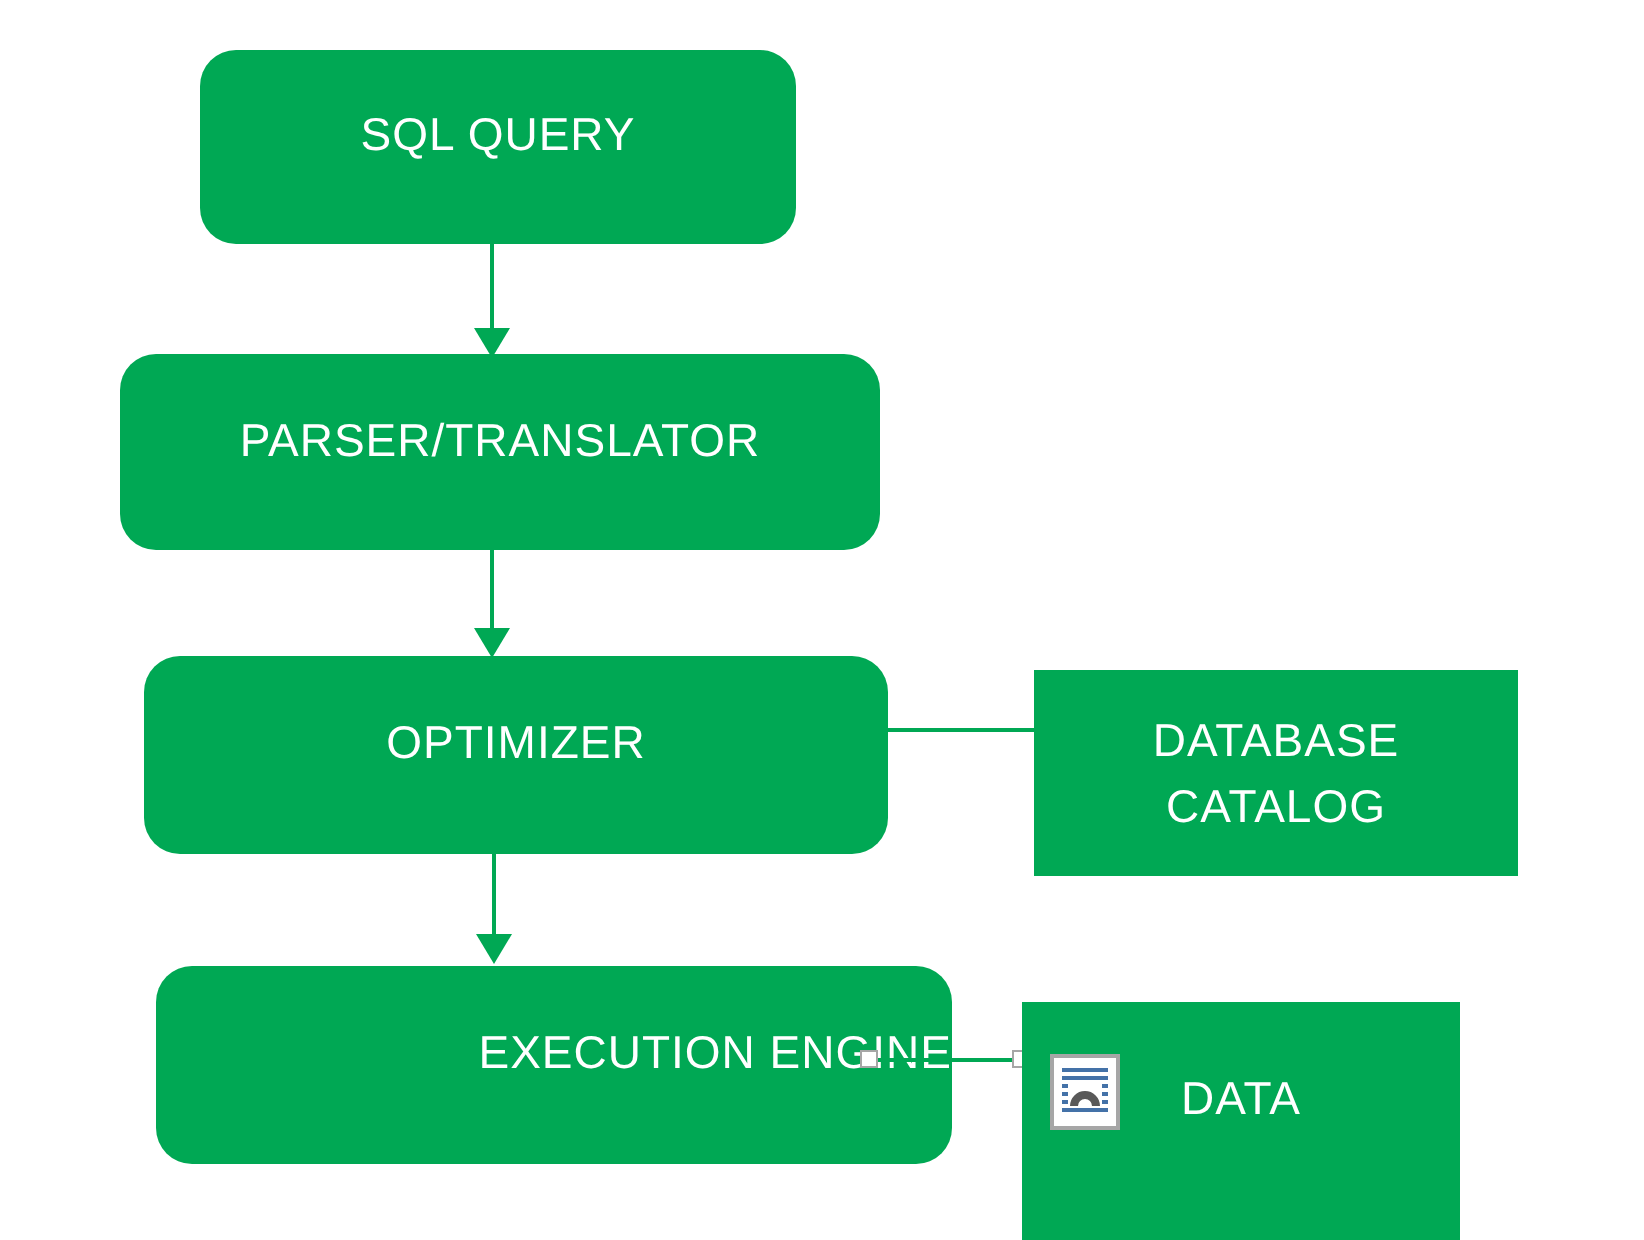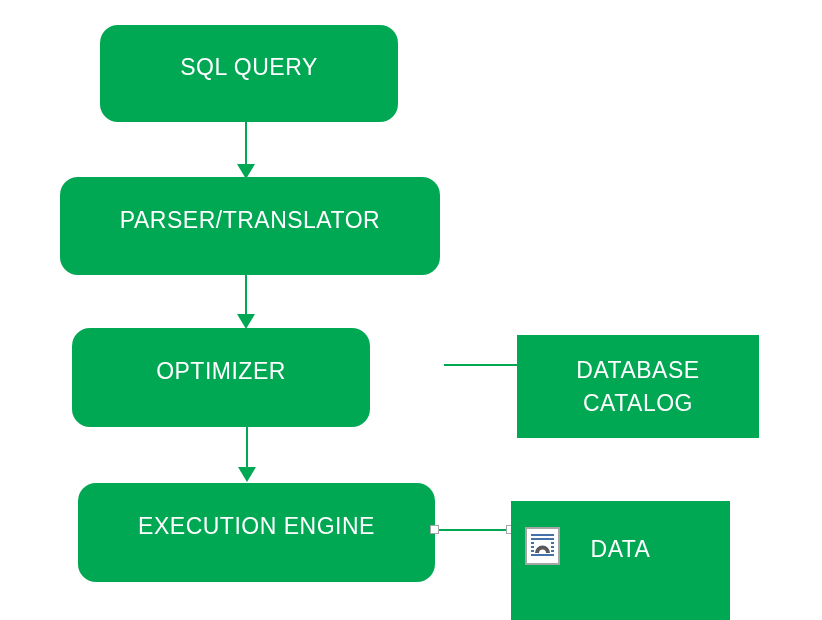--- a/index.html
+++ b/index.html
@@ -9,23 +9,23 @@
   }
   .node{
     position:absolute;background:#00a854;color:#ffffff;
     display:flex;align-items:center;justify-content:center;
     font-size:23px;letter-spacing:0.5px;text-align:center;line-height:1.42;
   }
   .rounded{border-radius:18px;padding-bottom:12px;}
   .rect{border-radius:0;}
   .n-sql{left:100px;top:25px;width:298px;height:85px;}
   .n-parser{left:60px;top:177px;width:380px;height:86px;}
-  .n-optimizer{left:72px;top:328px;width:298px;height:87px;}
+  .n-optimizer{left:72px;top:328px;width:372px;height:87px;}
   .n-catalog{left:517px;top:335px;width:242px;height:103px;padding:0 14px;box-sizing:border-box;}
-  .n-exec{left:78px;top:483px;width:357px;height:87px;}
+  .n-exec{left:78px;top:483px;width:398px;height:87px;justify-content:flex-end;}
   .n-data{left:511px;top:501px;width:219px;height:96px;padding-bottom:24px;}
   .vline{position:absolute;width:2px;background:#00a854;}
   .hline{position:absolute;height:2px;background:#00a854;}
   .arrowhead{
     position:absolute;width:0;height:0;
     border-left:9px solid transparent;border-right:9px solid transparent;
     border-top:15px solid #00a854;
   }
   .l1{left:245px;top:110px;height:54px;}
   .h1{left:237px;top:164px;}

